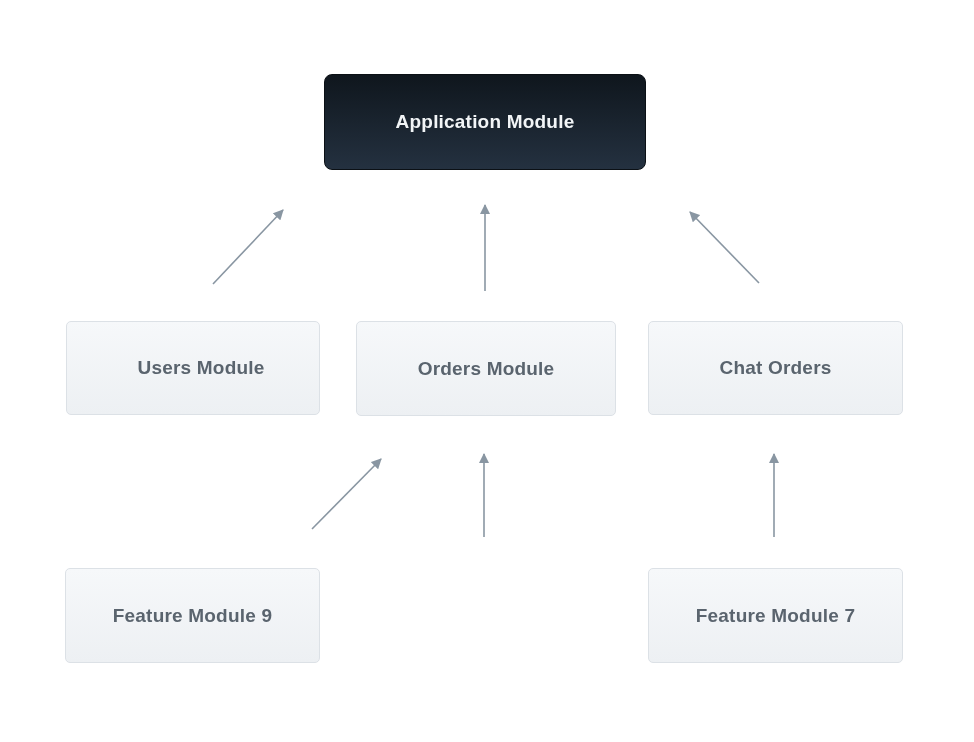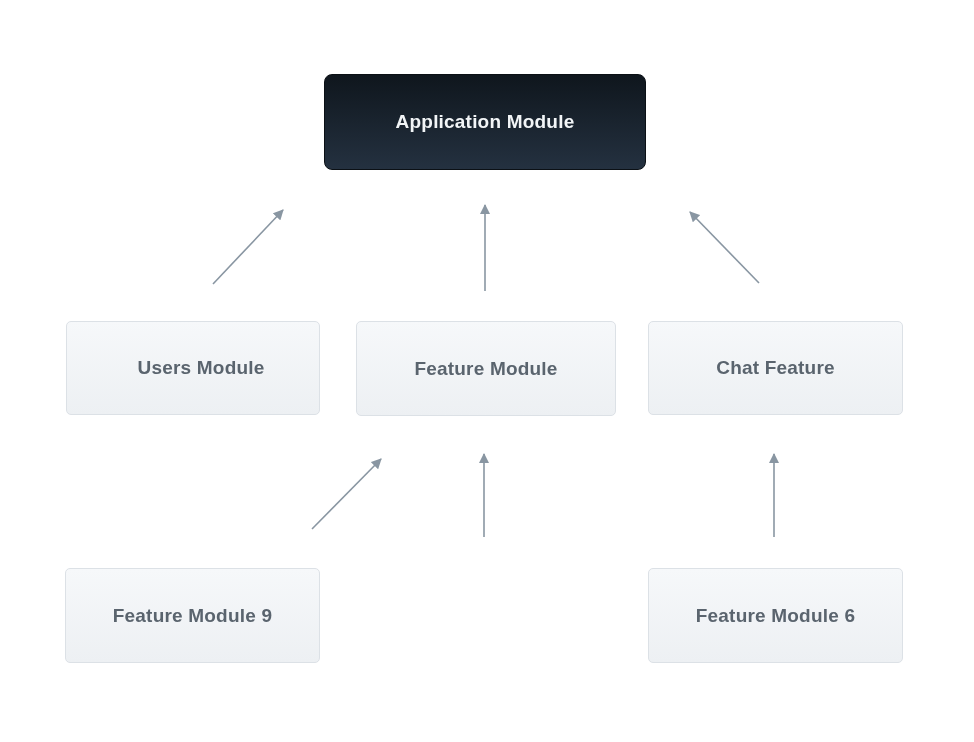--- a/index.html
+++ b/index.html
@@ -79,29 +79,29 @@
 
   <div class="node dark node-application">
     <span>Application Module</span>
   </div>
 
   <div class="node light node-users">
     <span>Users Module</span>
   </div>
 
   <div class="node light node-orders">
-    <span>Feature Module</span>
+    <span>Orders Module</span>
   </div>
 
   <div class="node light node-chat">
-    <span>Chat Feature</span>
+    <span>Chat Orders</span>
   </div>
 
   <div class="node light node-feature1">
     <span>Feature Module 9</span>
   </div>
 
 
   <div class="node light node-feature3">
-    <span>Feature Module 6</span>
+    <span>Feature Module 7</span>
   </div>
 
 </div>
 
 </body></html>

